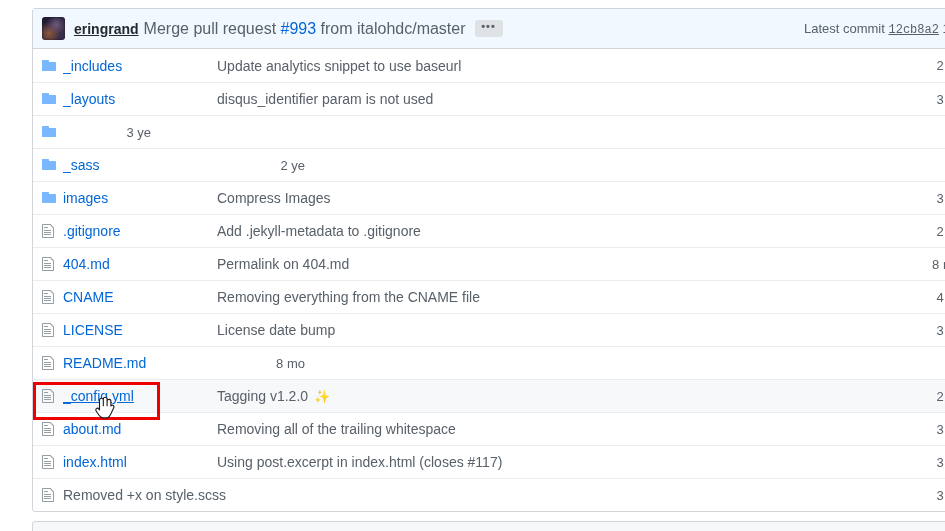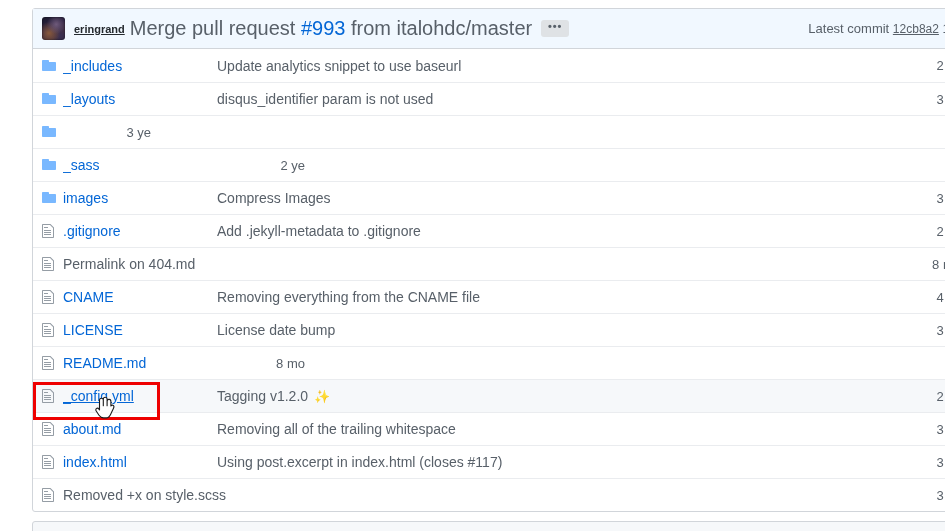--- a/index.html
+++ b/index.html
@@ -55,27 +55,27 @@
     background:
       radial-gradient(circle at 62% 32%, #6f5a7a 0%, rgba(111,90,122,0) 46%),
       radial-gradient(circle at 30% 70%, #8a5a3c 0%, rgba(138,90,60,0) 50%),
       radial-gradient(circle at 80% 80%, #3a2f52 0%, rgba(58,47,82,0) 55%),
       linear-gradient(150deg, #1b1a2e 0%, #2d2242 45%, #4a2f33 75%, #20203a 100%);
     box-shadow: inset 0 0 2px rgba(0,0,0,0.6);
   }
   .commit-author {
     font-weight: bold;
     color: #24292e;
-    font-size: 11px;
+    font-size: 14px;
     margin-right: 5px;
     white-space: nowrap;
   }
   .commit-message {
     color: #586069;
-    font-size: 20px;
+    font-size: 16px;
     white-space: nowrap;
   }
   .commit-message .pr-link {
     color: #0366d6;
     text-decoration: none;
   }
   .ellipsis-btn {
     display: inline-flex;
     align-items: center;
     justify-content: center;
@@ -95,21 +95,21 @@
     box-sizing: border-box;
   }
   .commit-right {
     margin-left: auto;
     color: #586069;
     font-size: 13px;
     white-space: nowrap;
     padding-right: 4px;
   }
   .commit-sha {
-    font-family: Liberation Sans, sans-serif;
+    font-family: Liberation Mono, monospace;
     font-size: 12px;
     color: #586069;
   }
 
   
   .file-row {
     display: flex;
     align-items: center;
     height: 33px;
     border-top: 1px solid #eaecef;
@@ -281,20 +281,21 @@
           <div class="name-cell"><a href="#" class="">.gitignore</a></div>
           <div class="msg-cell"><span>Add .jekyll-metadata to .gitignore</span></div>
           <div class="age-cell">2 ye</div>
         </div>
         <div class="file-row">
           <div class="icon-cell">
             <svg width="12" height="16" viewBox="0 0 12 16">
               <path class="glyph-file" d="M6 5H2V4h4v1zM2 8h7V7H2v1zm0 2h7V9H2v1zm0 2h7v-1H2v1zm10-7.5V14c0 .55-.45 1-1 1H1c-.55 0-1-.45-1-1V2c0-.55.45-1 1-1h7.5L12 4.5zM11 5L8 2H1v12h10V5z"></path>
             </svg>
           </div>
+          <div class="name-cell"><a href="#" class="">404.md</a></div>
           <div class="msg-cell"><span>Permalink on 404.md</span></div>
           <div class="age-cell">8 mo</div>
         </div>
         <div class="file-row">
           <div class="icon-cell">
             <svg width="12" height="16" viewBox="0 0 12 16">
               <path class="glyph-file" d="M6 5H2V4h4v1zM2 8h7V7H2v1zm0 2h7V9H2v1zm0 2h7v-1H2v1zm10-7.5V14c0 .55-.45 1-1 1H1c-.55 0-1-.45-1-1V2c0-.55.45-1 1-1h7.5L12 4.5zM11 5L8 2H1v12h10V5z"></path>
             </svg>
           </div>
           <div class="name-cell"><a href="#" class="">CNAME</a></div>

